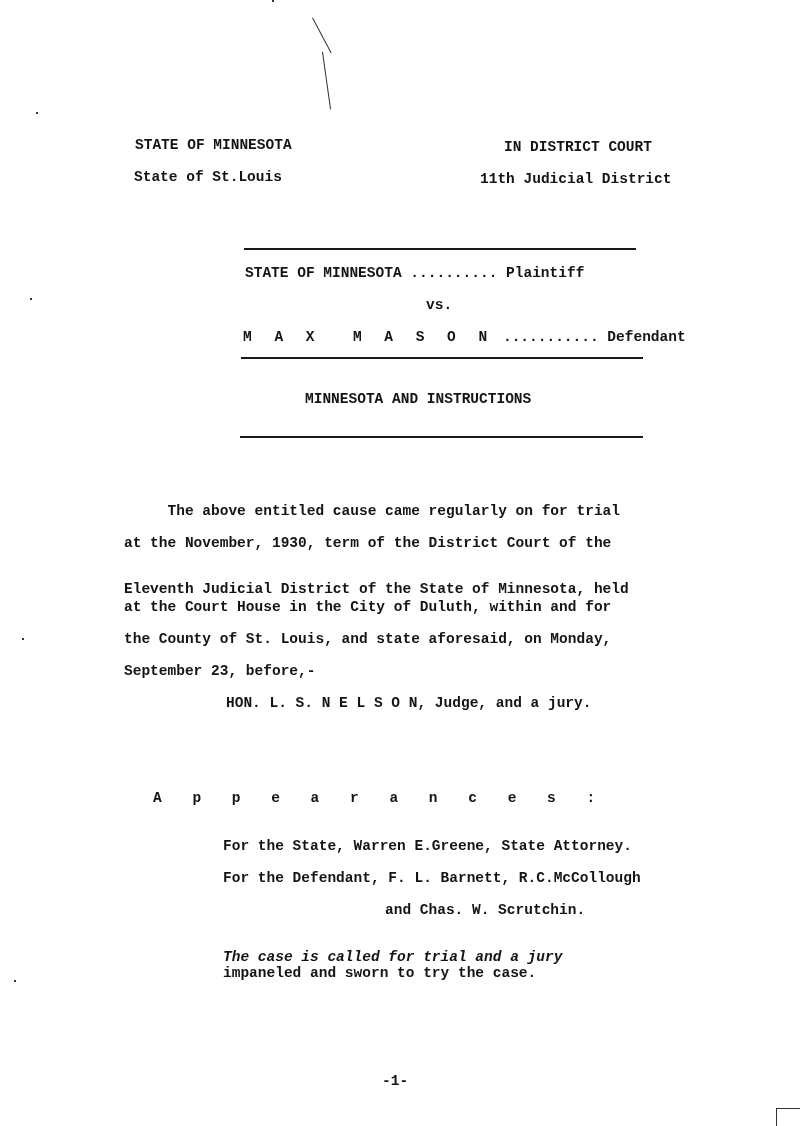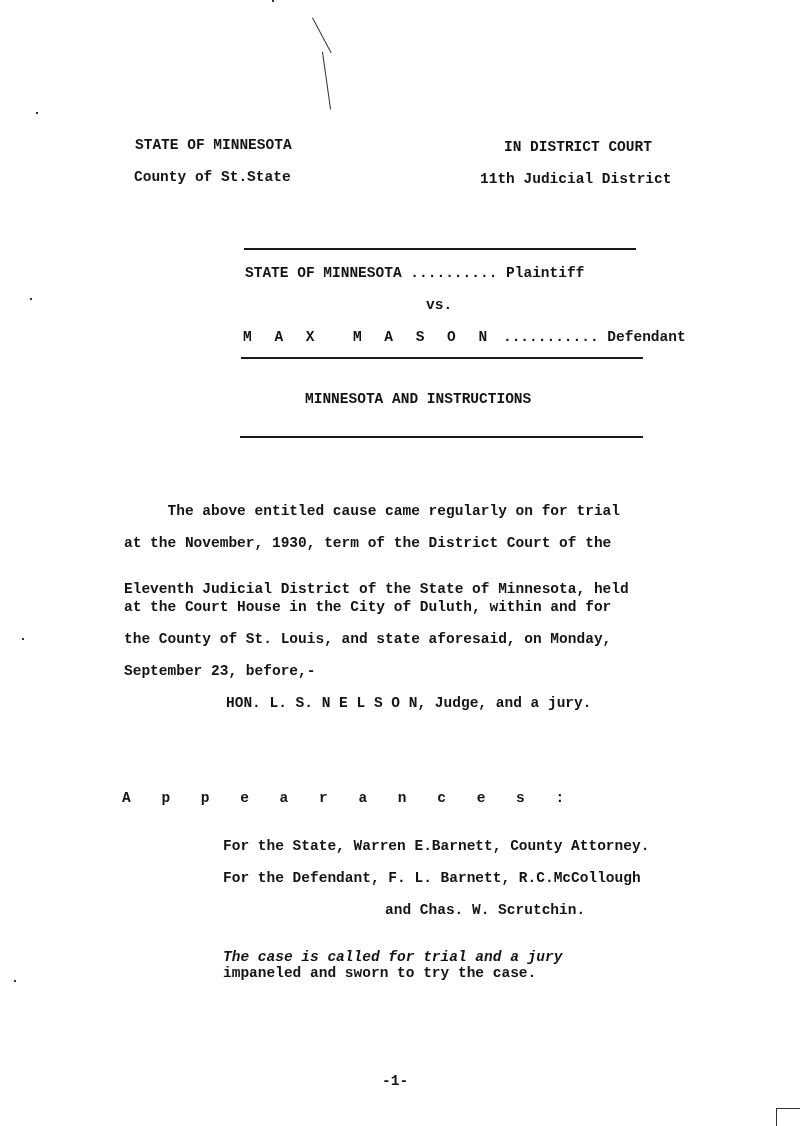--- a/index.html
+++ b/index.html
@@ -6,56 +6,56 @@
     body {
       width: 800px; height: 1126px; position: relative; overflow: hidden;
       font-family: "Liberation Mono", "DejaVu Sans Mono", monospace;
       color: #141414; font-weight: bold; font-size: 14.5px;
     }
     .abs { position: absolute; white-space: pre; }
     .rule { position: absolute; height: 2px; background: #1a1a1a; }
     .stroke { position: absolute; width: 1px; background: #333; transform-origin: top left; }
     .dot { position: absolute; width: 2px; height: 2px; background: #333; }
     .spaced { letter-spacing: 7px; }
-    .spaced-wide { letter-spacing: 11px; }
+    .spaced-wide { letter-spacing: 11px; margin-left: 31px; }
     .para-line { position: absolute; white-space: pre; left: 124px; }
   </style>
 </head>
 <body>
 
 <div class="stroke" style="left:312px;top:18px;height:40px;transform:rotate(-28deg);"></div>
 <div class="stroke" style="left:322px;top:52px;height:58px;transform:rotate(-8deg);"></div>
 <div class="dot" style="left:36px;top:112px;"></div>
 <div class="dot" style="left:30px;top:298px;"></div>
 <div class="dot" style="left:22px;top:638px;"></div>
 <div class="dot" style="left:14px;top:980px;"></div>
 <div class="dot" style="left:272px;top:0px;"></div>
 
 <div class="abs" style="left:135px;top:137px;">STATE OF MINNESOTA</div>
-<div class="abs" style="left:134px;top:169px;">County of St.State</div>
+<div class="abs" style="left:134px;top:169px;">State of St.Louis</div>
 <div class="abs" style="left:504px;top:139px;">IN DISTRICT COURT</div>
 <div class="abs" style="left:480px;top:171px;">11th Judicial District</div>
 
 <div class="rule" style="left:244px;top:248px;width:392px;"></div>
 <div class="abs" style="left:245px;top:265px;">STATE OF MINNESOTA .......... Plaintiff</div>
 <div class="abs" style="left:426px;top:297px;">vs.</div>
 <div class="abs" style="left:243px;top:329px;"><span class="spaced">M A X  M A S O N</span><span> ........... Defendant</span></div>
 <div class="rule" style="left:241px;top:357px;width:402px;"></div>
 <div class="abs" style="left:305px;top:391px;">MINNESOTA AND INSTRUCTIONS</div>
 <div class="rule" style="left:240px;top:436px;width:403px;"></div>
 
 <div class="para-line" style="top:503px;">     The above entitled cause came regularly on for trial</div>
 <div class="para-line" style="top:535px;">at the November, 1930, term of the District Court of the</div>
 <div class="para-line" style="top:567px;margin-top:14px;">Eleventh Judicial District of the State of Minnesota, held</div>
 <div class="para-line" style="top:599px;">at the Court House in the City of Duluth, within and for</div>
 <div class="para-line" style="top:631px;text-align:center;">the County of St. Louis, and state aforesaid, on Monday,</div>
 <div class="para-line" style="top:663px;">September 23, before,-</div>
 <div class="abs" style="left:226px;top:695px;">HON. L. S. N E L S O N, Judge, and a jury.</div>
 
 <div class="abs spaced-wide" style="left:122px;top:790px;">A p p e a r a n c e s :</div>
-<div class="abs" style="left:223px;top:838px;">For the State, Warren E.Barnett, County Attorney.</div>
+<div class="abs" style="left:223px;top:838px;">For the State, Warren E.Greene, State Attorney.</div>
 <div class="abs" style="left:223px;top:870px;">For the Defendant, F. L. Barnett, R.C.McCollough</div>
 <div class="abs" style="left:385px;top:902px;">and Chas. W. Scrutchin.</div>
 <div class="abs" style="left:223px;top:949px;font-style:italic;">The case is called for trial and a jury</div>
 <div class="abs" style="left:223px;top:965px;">impaneled and sworn to try the case.</div>
 
 <div class="abs" style="left:382px;top:1073px;">-1-</div>
 <div style="position:absolute;left:776px;top:1108px;width:24px;height:18px;border-left:1px solid #333;border-top:1px solid #333;"></div>
 
 </body></html>

